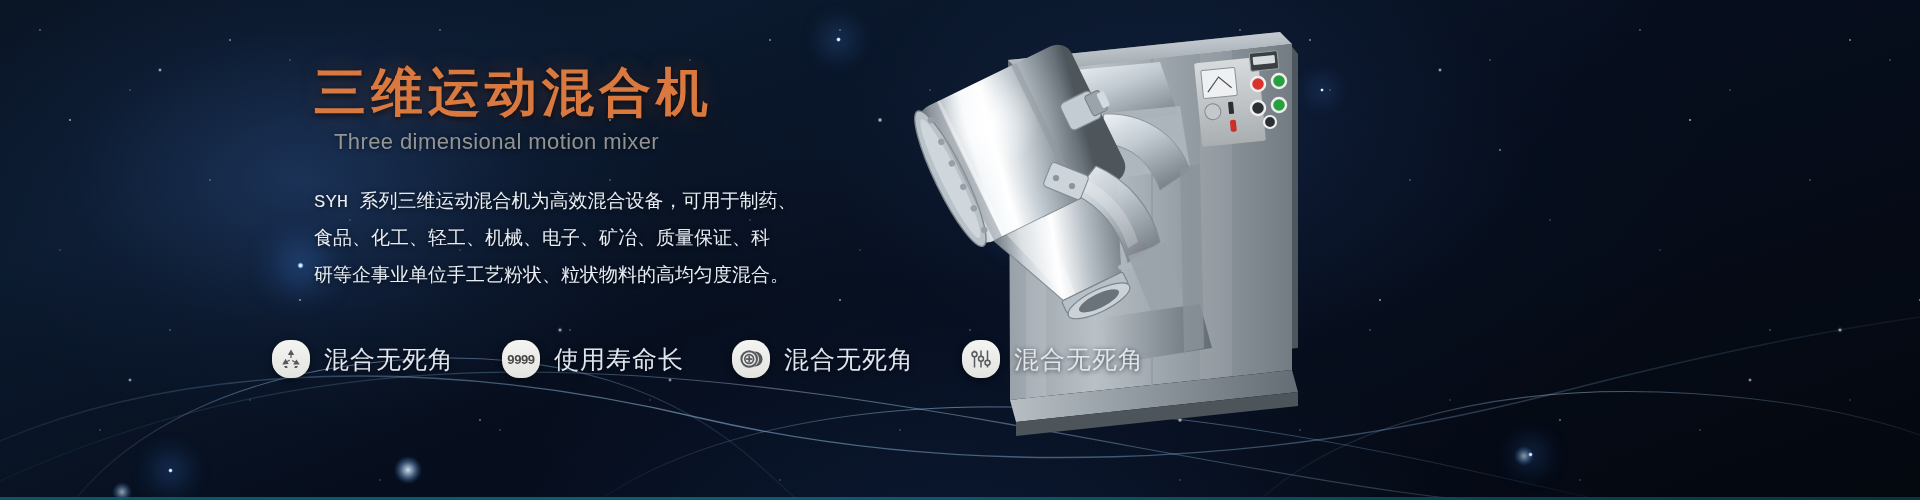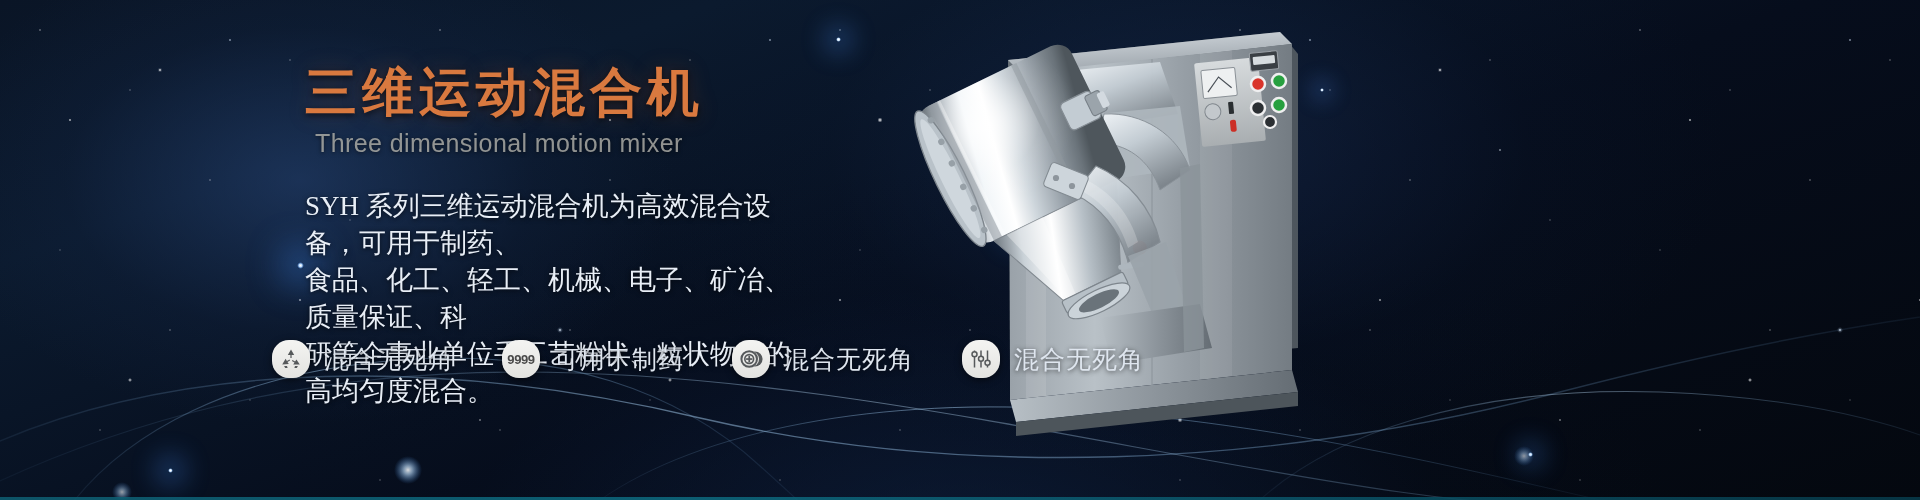--- a/index.html
+++ b/index.html
@@ -80,38 +80,38 @@
     background:radial-gradient(circle,#ffffff 0%,#d6eaff 35%,rgba(120,180,255,.3) 60%,rgba(30,90,180,0) 82%);
     box-shadow:0 0 20px 9px rgba(80,150,255,.22);}
 
   
   .arcs{position:absolute;inset:0;pointer-events:none;}
 
   
   .machine{position:absolute;left:860px;top:18px;width:560px;height:420px;}
 
   
-  .copy{position:absolute;left:305px;top:64px;width:560px;}
+  .copy{position:absolute;left:314px;top:64px;width:560px;}
   .headline{
     font-family:"DejaVu Serif","Liberation Serif",serif;
     font-size:52px;line-height:1.08;letter-spacing:5px;
     color:#d9793f;margin:0;white-space:nowrap;
     text-shadow:0 2px 6px rgba(0,0,0,.65),0 0 22px rgba(190,90,40,.28);
   }
   .subhead{
-    margin:10px 0 0 10px;
-    font-size:25px;letter-spacing:.4px;line-height:1.1;
+    margin:10px 0 0 20px;
+    font-size:22px;letter-spacing:.4px;line-height:1.1;
     color:rgba(176,176,170,.82);
     text-shadow:0 1px 4px rgba(0,0,0,.6);
     white-space:nowrap;
   }
   .para{
     margin:30px 0 0 0;width:512px;
-    font-family:Liberation Serif, serif;
-    font-size:27px;line-height:37px;color:#e8eef6;
+    font-family:Liberation Mono, monospace;
+    font-size:19px;line-height:37px;color:#e8eef6;
     text-shadow:0 1px 5px rgba(0,0,0,.75);
   }
   .para p{margin:0;}
 
   
   .features{
     position:absolute;left:272px;top:340px;
     display:flex;align-items:center;gap:0;
   }
   .feature{display:flex;align-items:center;margin-right:48px;text-align:right;}
@@ -365,21 +365,21 @@
           </g>
         </svg>
       </span>
       <span class="flabel">混合无死角</span>
     </div>
 
     <div class="feature">
       <span class="ficon">
         <span class="fnum">9999</span>
       </span>
-      <span class="flabel">可用于制药</span>
+      <span class="flabel">使用寿命长</span>
     </div>
 
     <div class="feature">
       <span class="ficon">
         <svg width="26" height="26" viewBox="0 0 26 26">
           <circle cx="17" cy="13" r="7.6" fill="#56595b"></circle>
           <circle cx="13.5" cy="13" r="7.6" fill="#e6e6e3"></circle>
           <circle cx="11.2" cy="13" r="7.8" fill="none" stroke="#56595b" stroke-width="2"></circle>
           <circle cx="11.2" cy="13" r="4.4" fill="none" stroke="#56595b" stroke-width="1.6"></circle>
           <rect x="10.4" y="9.9" width="1.7" height="6.2" fill="#56595b"></rect>

